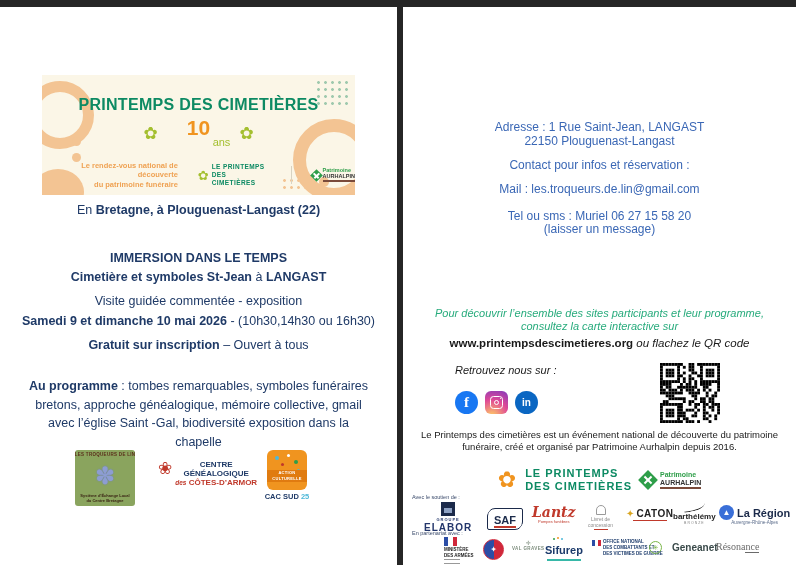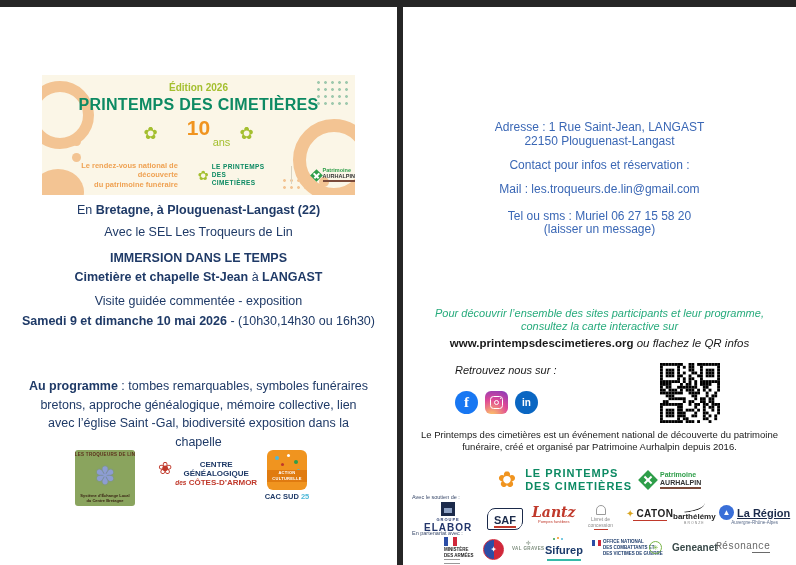--- a/index.html
+++ b/index.html
@@ -126,21 +126,21 @@
   .caton-icon{color:#d9a520;font-size:10px;}
   .caton-name{color:#222;font-size:10px;font-weight:bold;letter-spacing:.5px;}
   .caton-bar{width:34px;height:1px;background:#c0392b;margin-top:1px;}
   .barth-sig{width:22px;height:8px;border-bottom:1.3px solid #222;border-radius:0 0 60% 20%;
     transform:rotate(-12deg);margin-bottom:1px;}
   .barth-name{color:#222;font-size:8px;font-weight:bold;}
   .barth-sub{color:#888;font-size:3.5px;letter-spacing:1px;}
   .region-row{display:flex;align-items:center;gap:3px;}
   .region-icon{width:15px;height:15px;border-radius:50%;background:#3a6fd8;color:#fff;
     display:flex;align-items:center;justify-content:center;font-size:8px;}
-  .region-name{color:#1b2a4a;font-size:11px;font-weight:bold;text-decoration:underline;}
+  .region-name{color:#1b2a4a;font-size:11px;font-weight:bold;}
   .region-sub{color:#5a6b8a;font-size:4.5px;}
 
   .flag{width:13px;height:9px;display:flex;margin-bottom:1px;}
   .flag i{flex:1;}
   .armees-t{color:#222;font-size:4.5px;font-weight:bold;line-height:1.25;}
   .armees-lines{width:16px;height:3px;border-top:.5px solid #999;border-bottom:.5px solid #999;margin-top:1px;}
   .sf-circle{width:19px;height:19px;border-radius:50%;border:1.5px solid #d0273a;
     background:linear-gradient(90deg,#2b4da6 50%,#d0273a 50%);display:flex;align-items:center;
     justify-content:center;color:#fff;font-size:8px;}
   .vg-emblem{color:#7a8a7a;font-size:6px;line-height:1;}
@@ -150,41 +150,40 @@
   .sif-dot{position:absolute;width:2.4px;height:2.4px;border-radius:50%;}
   .sifurep-bar{width:34px;height:2px;background:#37b8a8;margin:1px auto 0;}
   .onac-row{display:flex;align-items:flex-start;gap:2px;}
   .onac-flag{width:9px;height:6px;display:flex;margin-top:1px;}
   .onac-flag i{flex:1;}
   .onac-t{color:#1b3a6b;font-size:4.5px;font-weight:bold;line-height:1.3;}
   .gen-row{display:flex;align-items:center;gap:10px;text-align:center;}
   .gen-icon{width:11px;height:11px;border-radius:50%;border:1.3px solid #7ab648;color:#7ab648;
     display:flex;align-items:center;justify-content:center;font-size:7px;}
   .gen-name{color:#3a4a4a;font-size:10px;font-weight:bold;}
-  .res-name{color:#6a6a6a;font-size:10px;font-family:Liberation Mono, monospace;padding-left:16px;}
+  .res-name{color:#6a6a6a;font-size:10px;font-family:Liberation Serif, serif;padding-left:16px;}
   .res-under{display:inline-block;border-bottom:1px solid #6a6a6a;}
 </style>
 </head>
 <body>
 
 <div class="page">
   <div class="topbar"></div>
   <div class="vdivider"></div>
 
   <div class="banner">
     <div class="deco ring-l"></div>
     <div class="deco blob-bl"></div>
     <div class="deco dotcol1"></div>
     <div class="deco dotcol2"></div>
     <div class="deco ring-r"></div>
     <div class="deco dot-br"></div>
     <div class="deco dots-teal"></div>
     <div class="deco dots-orange"></div>
 
-    <div class="banner-edition">Édition 2026</div>
     <div class="banner-title">PRINTEMPS DES CIMETIÈRES</div>
     <div class="years-row">
       <span class="flower">✿</span>
       <span>
         <div class="years-num">10</div>
         <div class="years-unit">ans</div>
       </span>
       <span class="flower">✿</span>
     </div>
     <div class="banner-bottom">
@@ -205,26 +204,26 @@
         <span class="pa-text">
           <div class="pa-t1">Patrimoine</div>
           <div class="pa-t2">AURHALPIN</div>
           <div class="pa-bar"></div>
         </span>
       </div>
     </div>
   </div>
 
   <div class="lline" style="top:203px"><span>En </span><b>Bretagne, à Plouguenast-Langast (22)</b></div>
-  <div class="lline" style="top:225px">Avec le SEL Les Troqueurs de Lin</div>
   <div class="lline" style="top:251px;font-weight:bold">IMMERSION DANS LE TEMPS</div>
-  <div class="lline" style="top:270px"><b>Cimetière et chapelle St-Jean</b><span> à </span><b>LANGAST</b></div>
+  <div class="lline" style="top:270px"><b>Cimetière et symboles St-Jean</b><span> à </span><b>LANGAST</b></div>
   <div class="lline" style="top:294px">Visite guidée commentée - exposition</div>
   <div class="lline" style="top:314px"><b>Samedi 9 et dimanche 10 mai 2026</b><span> - (10h30,14h30 ou 16h30)</span></div>
-  <div class="lprog" style="top:377px"><b>Au programme</b><span> : tombes remarquables, symboles funéraires bretons, approche généalogique, mémoire collective, lien avec l’église Saint -Gal, biodiversité exposition dans la chapelle</span></div>
+  <div class="lline" style="top:338px"><b>Gratuit sur inscription</b><span> – Ouvert à tous</span></div>
+  <div class="lprog" style="top:377px"><b>Au programme</b><span> : tombes remarquables, symboles funéraires bretons, approche généalogique, mémoire collective, gmail avec l’église Saint -Gal, biodiversité exposition dans la chapelle</span></div>
 
   <div class="llogos">
     <div class="tq-logo">
       <span class="tq-top">LES TROQUEURS DE LIN</span>
       <span class="tq-flower">✽</span>
       <span class="tq-sub">
         <div>Système d’Échange Local</div>
         <div>du Centre Bretagne</div>
       </span>
     </div>
@@ -252,21 +251,21 @@
 
   <div class="rline" style="top:120px">Adresse : 1 Rue Saint-Jean, LANGAST</div>
   <div class="rline" style="top:134px">22150 Plouguenast-Langast</div>
   <div class="rline" style="top:158px">Contact pour infos et réservation :</div>
   <div class="rline" style="top:182px">Mail : les.troqueurs.de.lin@gmail.com</div>
   <div class="rline" style="top:209px">Tel ou sms : Muriel 06 27 15 58 20</div>
   <div class="rline" style="top:222px">(laisser un message)</div>
 
   <div class="rgreen" style="top:307px">Pour découvrir l’ensemble des sites participants et leur programme,</div>
   <div class="rgreen" style="top:320px">consultez la carte interactive sur</div>
-  <div class="rsite" style="top:337px"><span class="url">www.printempsdescimetieres.org</span><span class="rest"> ou flachez le QR infos</span></div>
+  <div class="rsite" style="top:337px"><span class="url">www.printempsdescimetieres.org</span><span class="rest"> ou flachez le QR code</span></div>
 
   <div class="rsocial-label">Retrouvez nous sur :</div>
   <div class="soc soc-fb">f</div>
   <div class="soc soc-ig">
       <span class="ig-cam"></span>
     </div>
   <div class="soc soc-li">in</div>
   <div class="qr" id="qr"><svg width="60" height="60" xmlns="http://www.w3.org/2000/svg">
         <rect x="0.00" y="0.00" width="2.86" height="2.86" fill="#000"></rect>
         <rect x="2.86" y="0.00" width="2.86" height="2.86" fill="#000"></rect>

